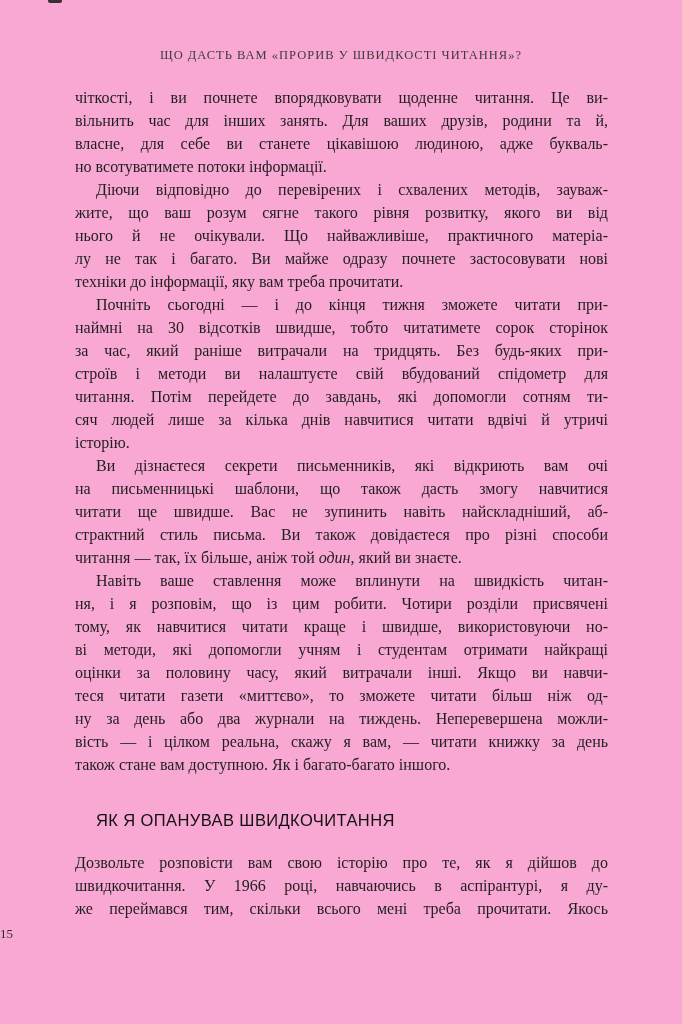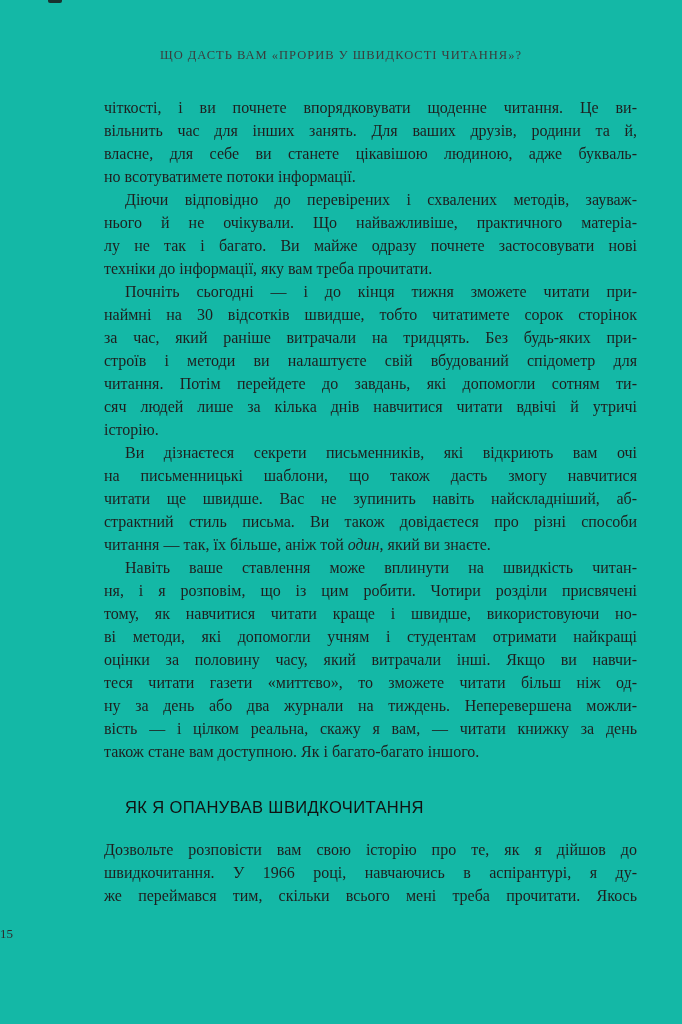--- a/index.html
+++ b/index.html
@@ -2,21 +2,21 @@
 <html lang="uk"><head>
 <meta charset="utf-8">
 <style>
   * { margin:0; padding:0; box-sizing:border-box; }
   html, body { background:#ffffff; }
   .sheet {
     position:relative;
     width:682px;
     height:1024px;
     margin:0 auto;
-    background:#14b8a6;
+    background:#f9a8d4;
     overflow:hidden;
     font-family:"Liberation Serif", serif;
     color:#1f1f1f;
     padding-left:10px;
   }
   .scan-artifact {
     position:absolute;
     top:0; left:48px;
     width:14px; height:3px;
     background:#1a1a1a;
@@ -26,26 +26,25 @@
   .running-head {
     position:absolute;
     top:48px; left:0; right:0;
     text-align:center;
     font-size:12.5px;
     letter-spacing:1px;
     color:#3c3c3c;
   }
   .body-text {
     position:absolute;
-    top:96px;
+    top:86px;
     left:75px;
     width:533px;
     font-size:16px;
     line-height:23px;
-    margin-left:29px;
   }
   .para { margin:0; }
   .line {
     text-align:justify;
     text-align-last:justify;
     white-space:normal;
   }
   .line.last { text-align-last:left; }
   .para.indent .line:first-child { text-indent:21px; }
   .line em { font-style:italic; }
@@ -79,20 +78,21 @@
   <div class="body-text">
     <div>
         <div class="para">
           <div class="line">чіткості, і ви почнете впорядковувати щоденне читання. Це ви-</div>
           <div class="line">вільнить час для інших занять. Для ваших друзів, родини та й,</div>
           <div class="line">власне, для себе ви станете цікавішою людиною, адже букваль-</div>
           <div class="line last">но всотуватимете потоки інформації.</div>
         </div>
         <div class="para indent">
           <div class="line">Діючи відповідно до перевірених і схвалених методів, зауваж-</div>
+          <div class="line">жите, що ваш розум сягне такого рівня розвитку, якого ви від</div>
           <div class="line">нього й не очікували. Що найважливіше, практичного матеріа-</div>
           <div class="line">лу не так і багато. Ви майже одразу почнете застосовувати нові</div>
           <div class="line last">техніки до інформації, яку вам треба прочитати.</div>
         </div>
         <div class="para indent">
           <div class="line">Почніть сьогодні — і до кінця тижня зможете читати при-</div>
           <div class="line">наймні на 30 відсотків швидше, тобто читатимете сорок сторінок</div>
           <div class="line">за час, який раніше витрачали на тридцять. Без будь-яких при-</div>
           <div class="line">строїв і методи ви налаштуєте свій вбудований спідометр для</div>
           <div class="line">читання. Потім перейдете до завдань, які допомогли сотням ти-</div>

